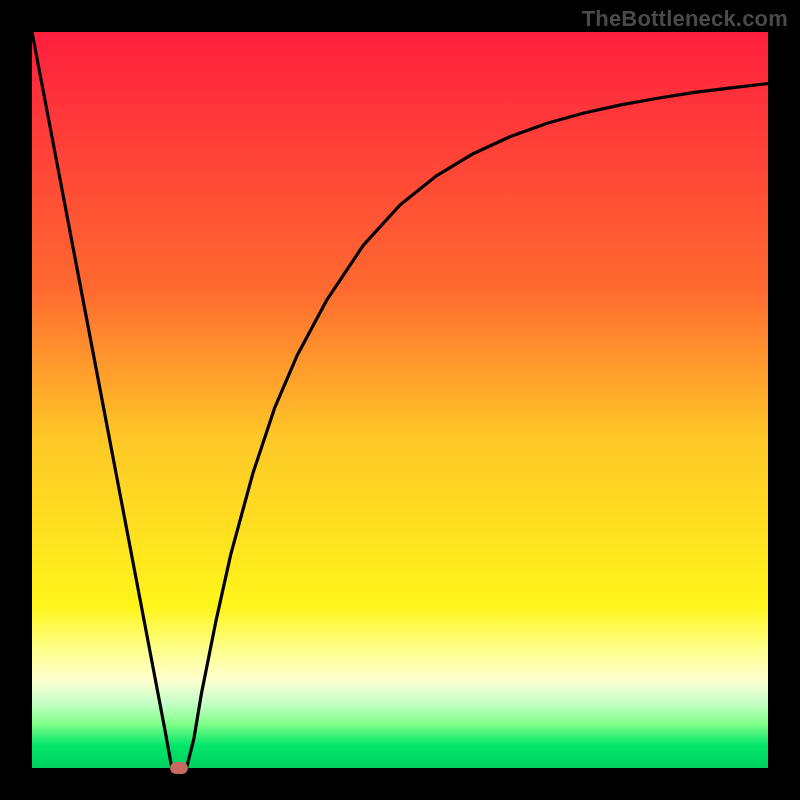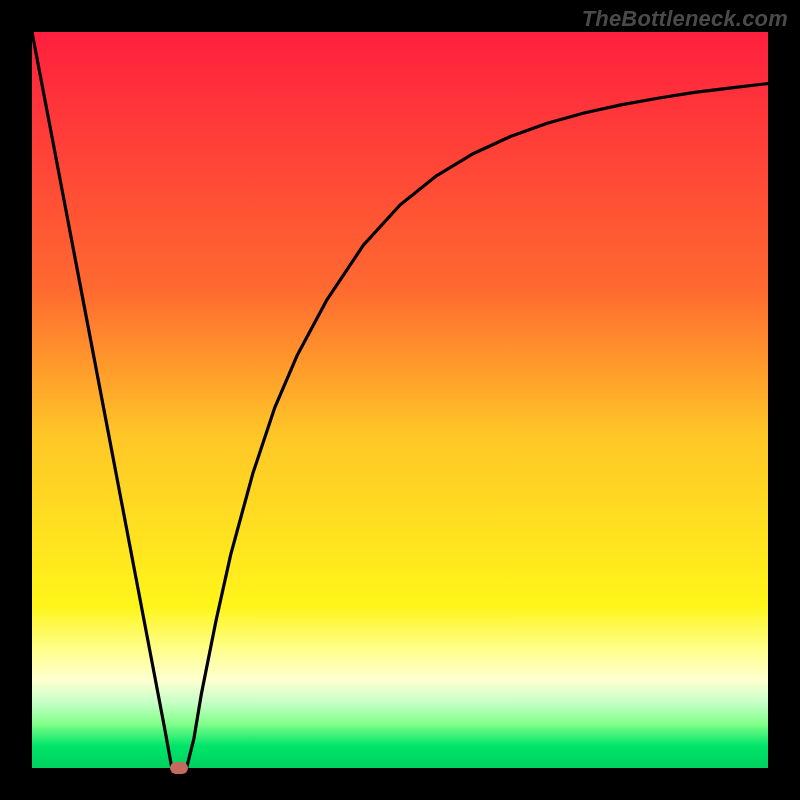--- a/index.html
+++ b/index.html
@@ -61,21 +61,20 @@
   }
   .watermark {
     position: absolute;
     top: 6px;
     right: 12px;
     color: #4a4a4a;
     font-size: 22px;
     font-weight: 600;
     letter-spacing: 0.2px;
     user-select: none;
-    font-style: italic;
   }
 </style>
 </head>
 <body>
 
 <div class="chart-container">
   <div class="watermark">TheBottleneck.com</div>
   <div class="plot-area">
     <svg class="curve-svg" viewBox="0 0 736 736" preserveAspectRatio="none">
       <path id="curve-path" class="curve-line" d="M0.00 0.00 L14.72 77.28 L29.44 154.56 L44.16 231.84 L58.88 309.12 L73.60 386.40 L88.32 463.68 L103.04 540.96 L117.76 618.24 L132.48 695.52 L139.84 736.00 L147.20 736.00 L154.56 736.00 L161.92 706.56 L169.28 662.40 L184.00 588.80 L198.72 522.56 L220.80 441.60 L242.88 375.36 L264.96 323.84 L294.40 268.64 L331.20 213.44 L368.00 172.96 L404.80 143.52 L441.60 121.44 L478.40 104.51 L515.20 91.26 L552.00 80.96 L588.80 72.86 L625.60 66.24 L662.40 60.35 L699.20 55.94 L736.00 51.52"></path>

